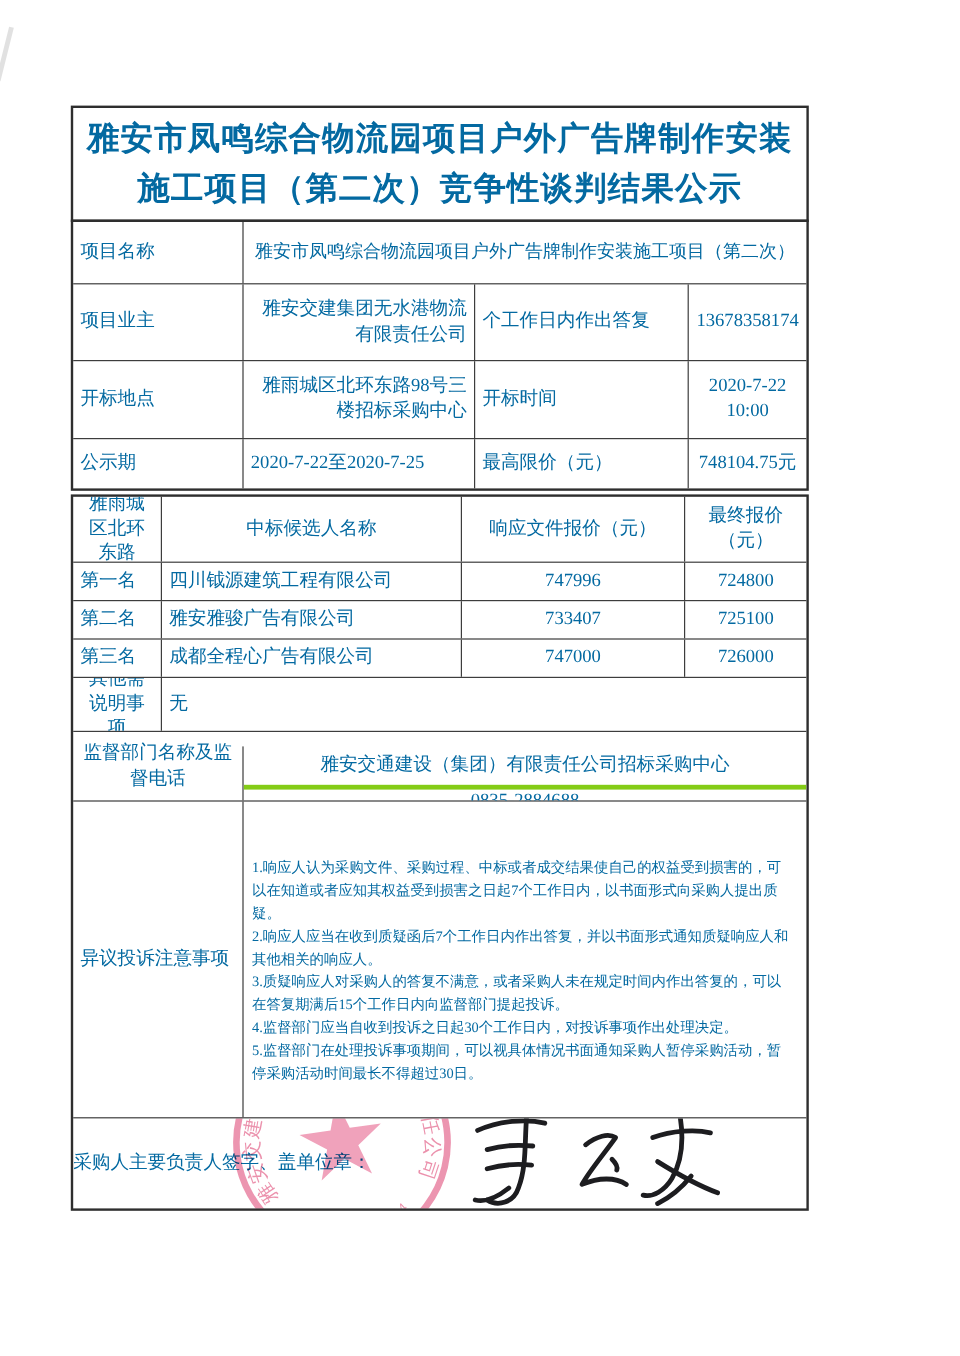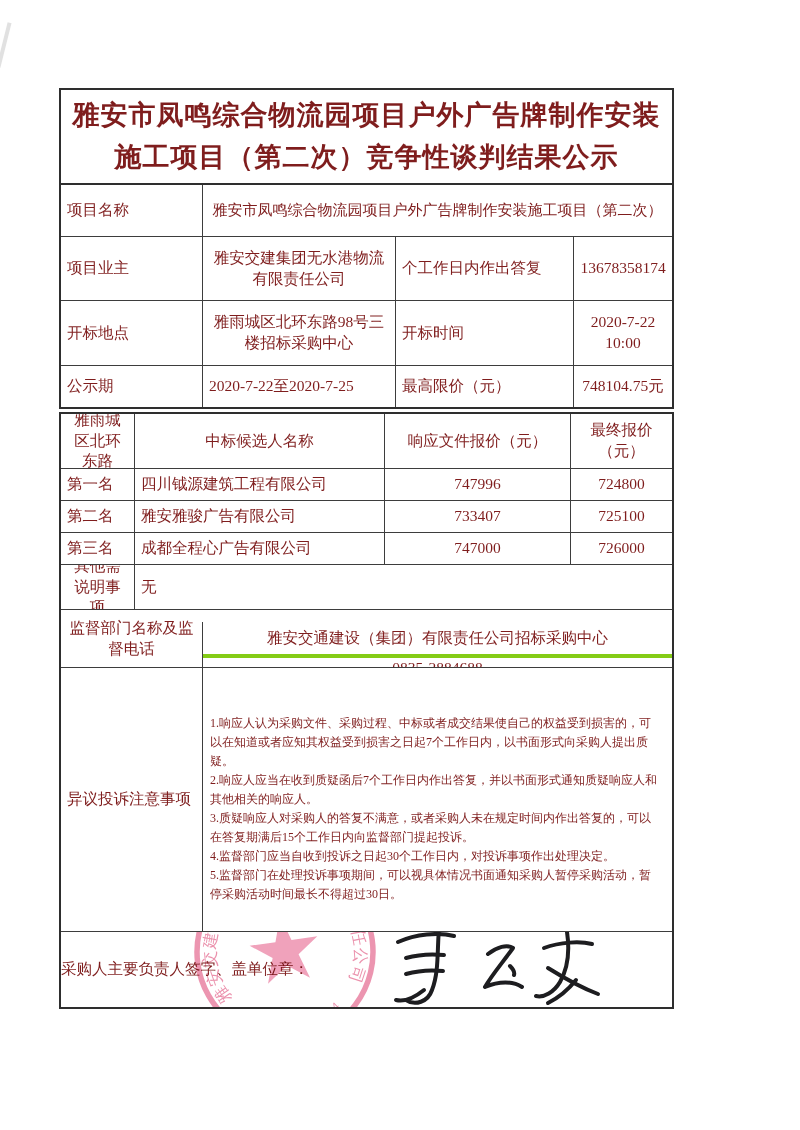--- a/index.html
+++ b/index.html
@@ -2,21 +2,21 @@
 <html><head>
 <meta charset="utf-8">
 <style>
   * { margin:0; padding:0; box-sizing:border-box; }
   html,body { background:#ffffff; }
   .sheet {
     position:relative;
     width:800px; height:1130px;
     background:#ffffff;
     font-family:"Liberation Serif","DejaVu Serif",serif;
-    color:#7f1d1d;
+    color:#0369a1;
     overflow:hidden;
   }
   
   .scan-mark {
     position:absolute; left:2px; top:22px; width:4px; height:46px;
     background:#c9c9c9; transform:rotate(14deg); opacity:.55;
   }
   .doc { position:absolute; left:59px; top:88px; width:615px; }
   .sec { border:2px solid #2e2e2e; background:transparent; }
   #sec-title {
@@ -44,21 +44,21 @@
 
   .cell {
     display:flex; align-items:center;
     padding:2px 6px;
     border-left:1px solid #3d3d3d;
     font-size:15.5px; line-height:1.35;
     overflow:hidden;
   }
   .cell:first-child { border-left:none; }
   .c { justify-content:center; text-align:center; }
-  .l { justify-content:flex-start; text-align:center; }
+  .l { justify-content:flex-start; text-align:right; }
   .nowrap { white-space:nowrap; }
   .fs15 { font-size:15px; }
 
   .split { flex-direction:column; padding:0; align-items:stretch;margin-top:12px; }
   .split .sub { flex:0 0 auto; display:flex; align-items:center; justify-content:center; text-align:center; }
   .split .sub-top { height:32px; }
   .split .sub-bottom { height:24px; border-top:4px solid #84cc16; }
 
   .obj-body { flex-direction:column; align-items:flex-start; justify-content:flex-start; padding:46px 10px 6px 7px; }
   .obj-body p { font-size:12px; line-height:19px; }

